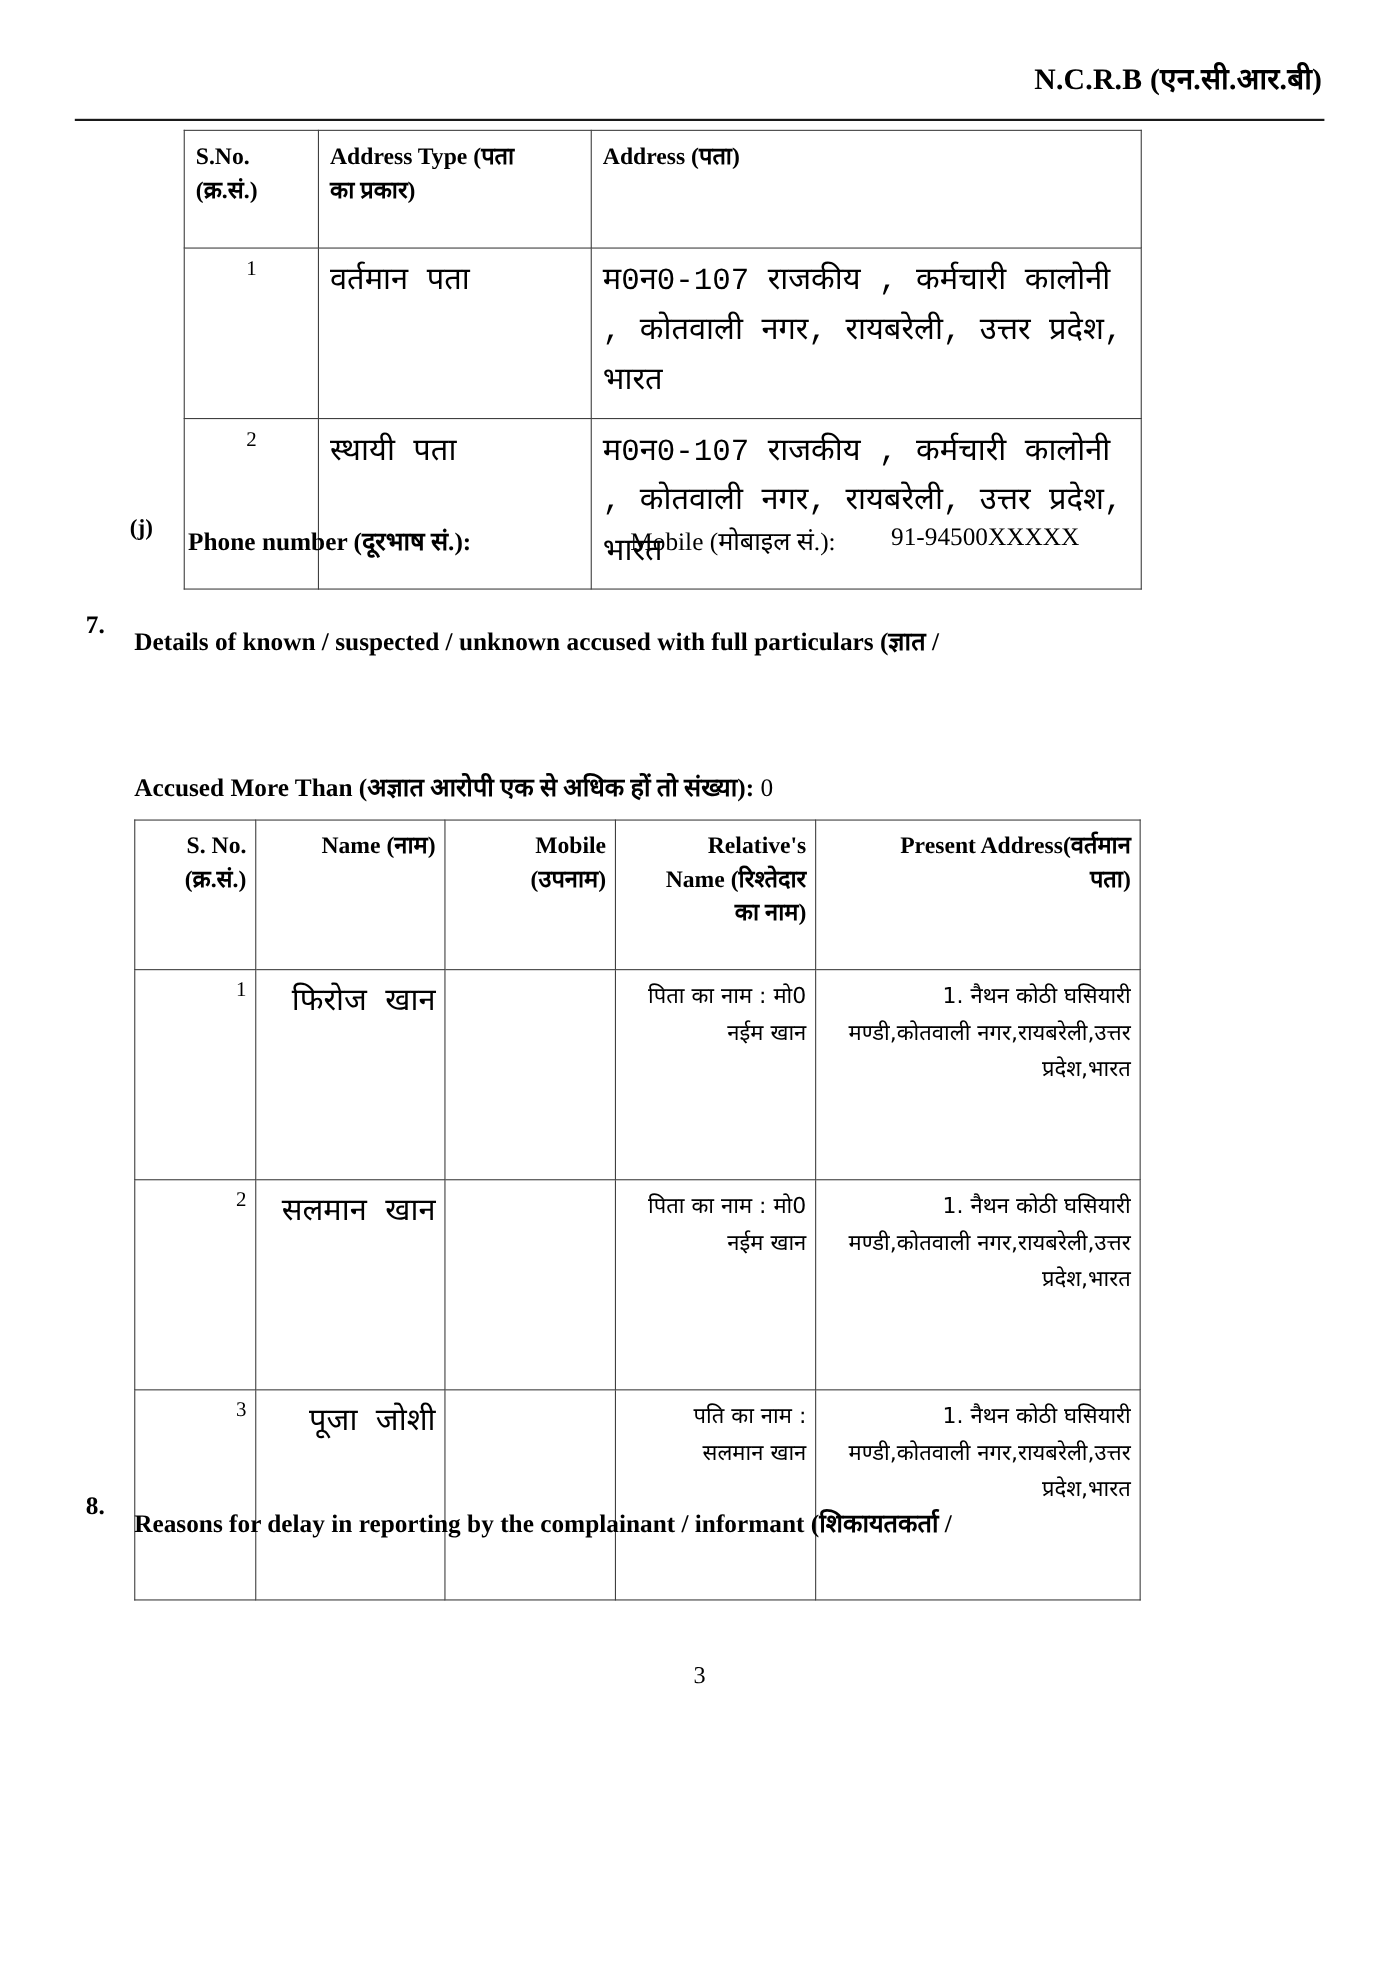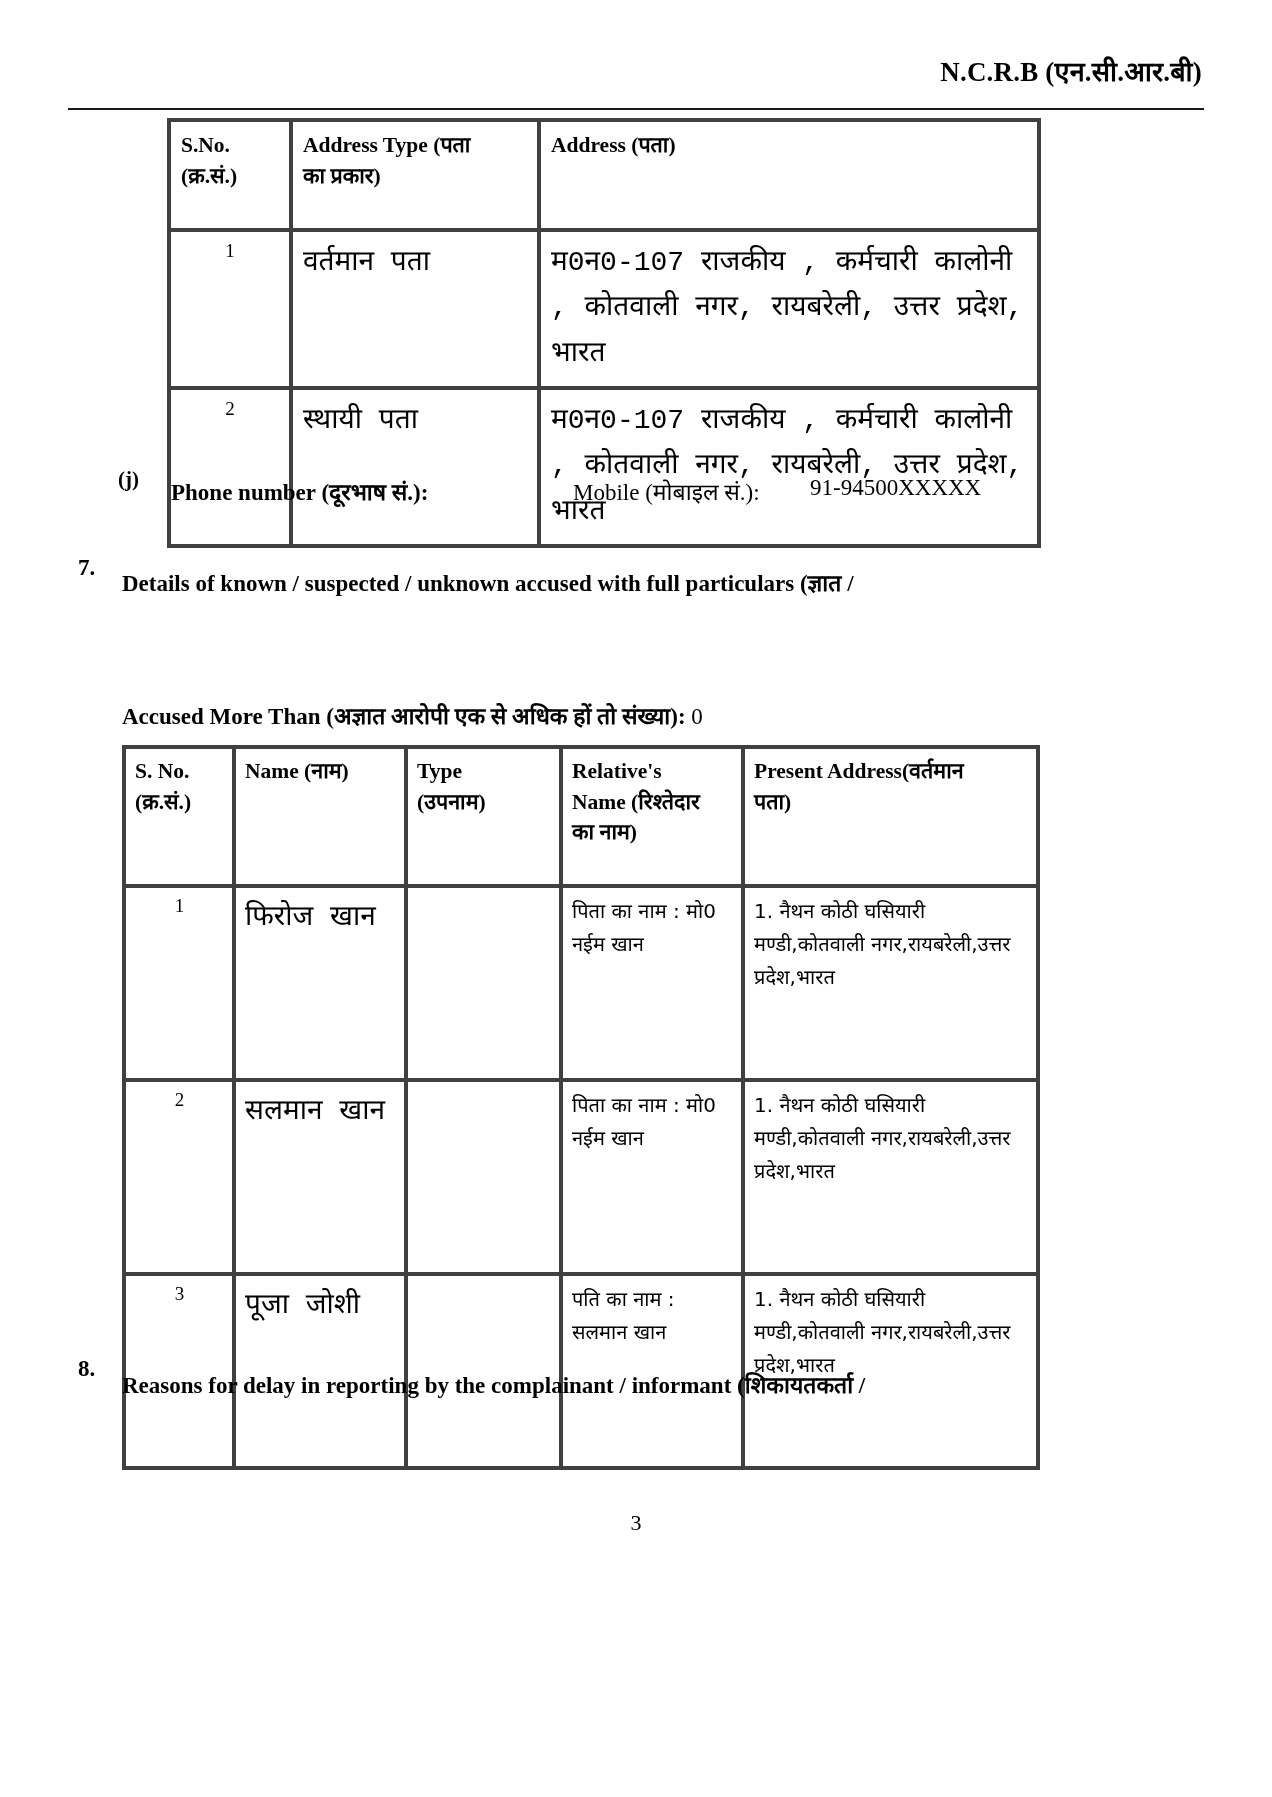--- a/index.html
+++ b/index.html
@@ -44,21 +44,21 @@
     border-top: 2.5px solid #1a1a1a;
   }
 
   
   table.doc-table {
     border-collapse: collapse;
     table-layout: fixed;
     background: #fff;
   }
   table.doc-table td {
-    border: 4px solid #404040;
+    border: 1px solid #404040;
     vertical-align: top;
     padding: 8px 10px 10px 10px;
   }
   .hdr-cell {
     font-family: "Liberation Serif", "DejaVu Serif", serif;
     font-weight: bold;
     font-size: 21.5px;
     line-height: 1.42;
   }
   .dev-text {
@@ -173,21 +173,21 @@
     left: 122px;
   }
   table.acc-table { width: 914px; }
   table.acc-table col.a1 { width: 110px; }
   table.acc-table col.a2 { width: 172px; }
   table.acc-table col.a3 { width: 155px; }
   table.acc-table col.a4 { width: 182px; }
   table.acc-table col.a5 { width: 295px; }
   table.acc-table tr.head td { height: 120px; }
   table.acc-table tr.body td { height: 175px; }
-  table.acc-table td { padding: 7px 8px 8px 9px; }
+  table.acc-table td { padding: 7px 8px 8px 9px; text-align: right; }
   .acc-sn {
     text-align: center;
     font-family: "Liberation Serif", "DejaVu Serif", serif;
     font-size: 19px;
     padding-top: 9px;
   }
   .rel-text {
     font-family: "DejaVu Sans", "Liberation Sans", sans-serif;
     font-size: 20px;
     line-height: 1.65;
@@ -316,21 +316,21 @@
       <tbody>
         <tr class="head">
           <td>
             <div class="hdr-cell">S. No.</div>
             <div class="hdr-cell">(क्र.सं.)</div>
           </td>
           <td>
             <div class="hdr-cell">Name (नाम)</div>
           </td>
           <td>
-            <div class="hdr-cell">Type</div>
+            <div class="hdr-cell">Mobile</div>
             <div class="hdr-cell">(उपनाम)</div>
           </td>
           <td>
             <div class="hdr-cell">Relative's</div>
             <div class="hdr-cell">Name (रिश्तेदार</div>
             <div class="hdr-cell">का नाम)</div>
           </td>
           <td>
             <div class="hdr-cell">Present Address(वर्तमान</div>
             <div class="hdr-cell">पता)</div>

